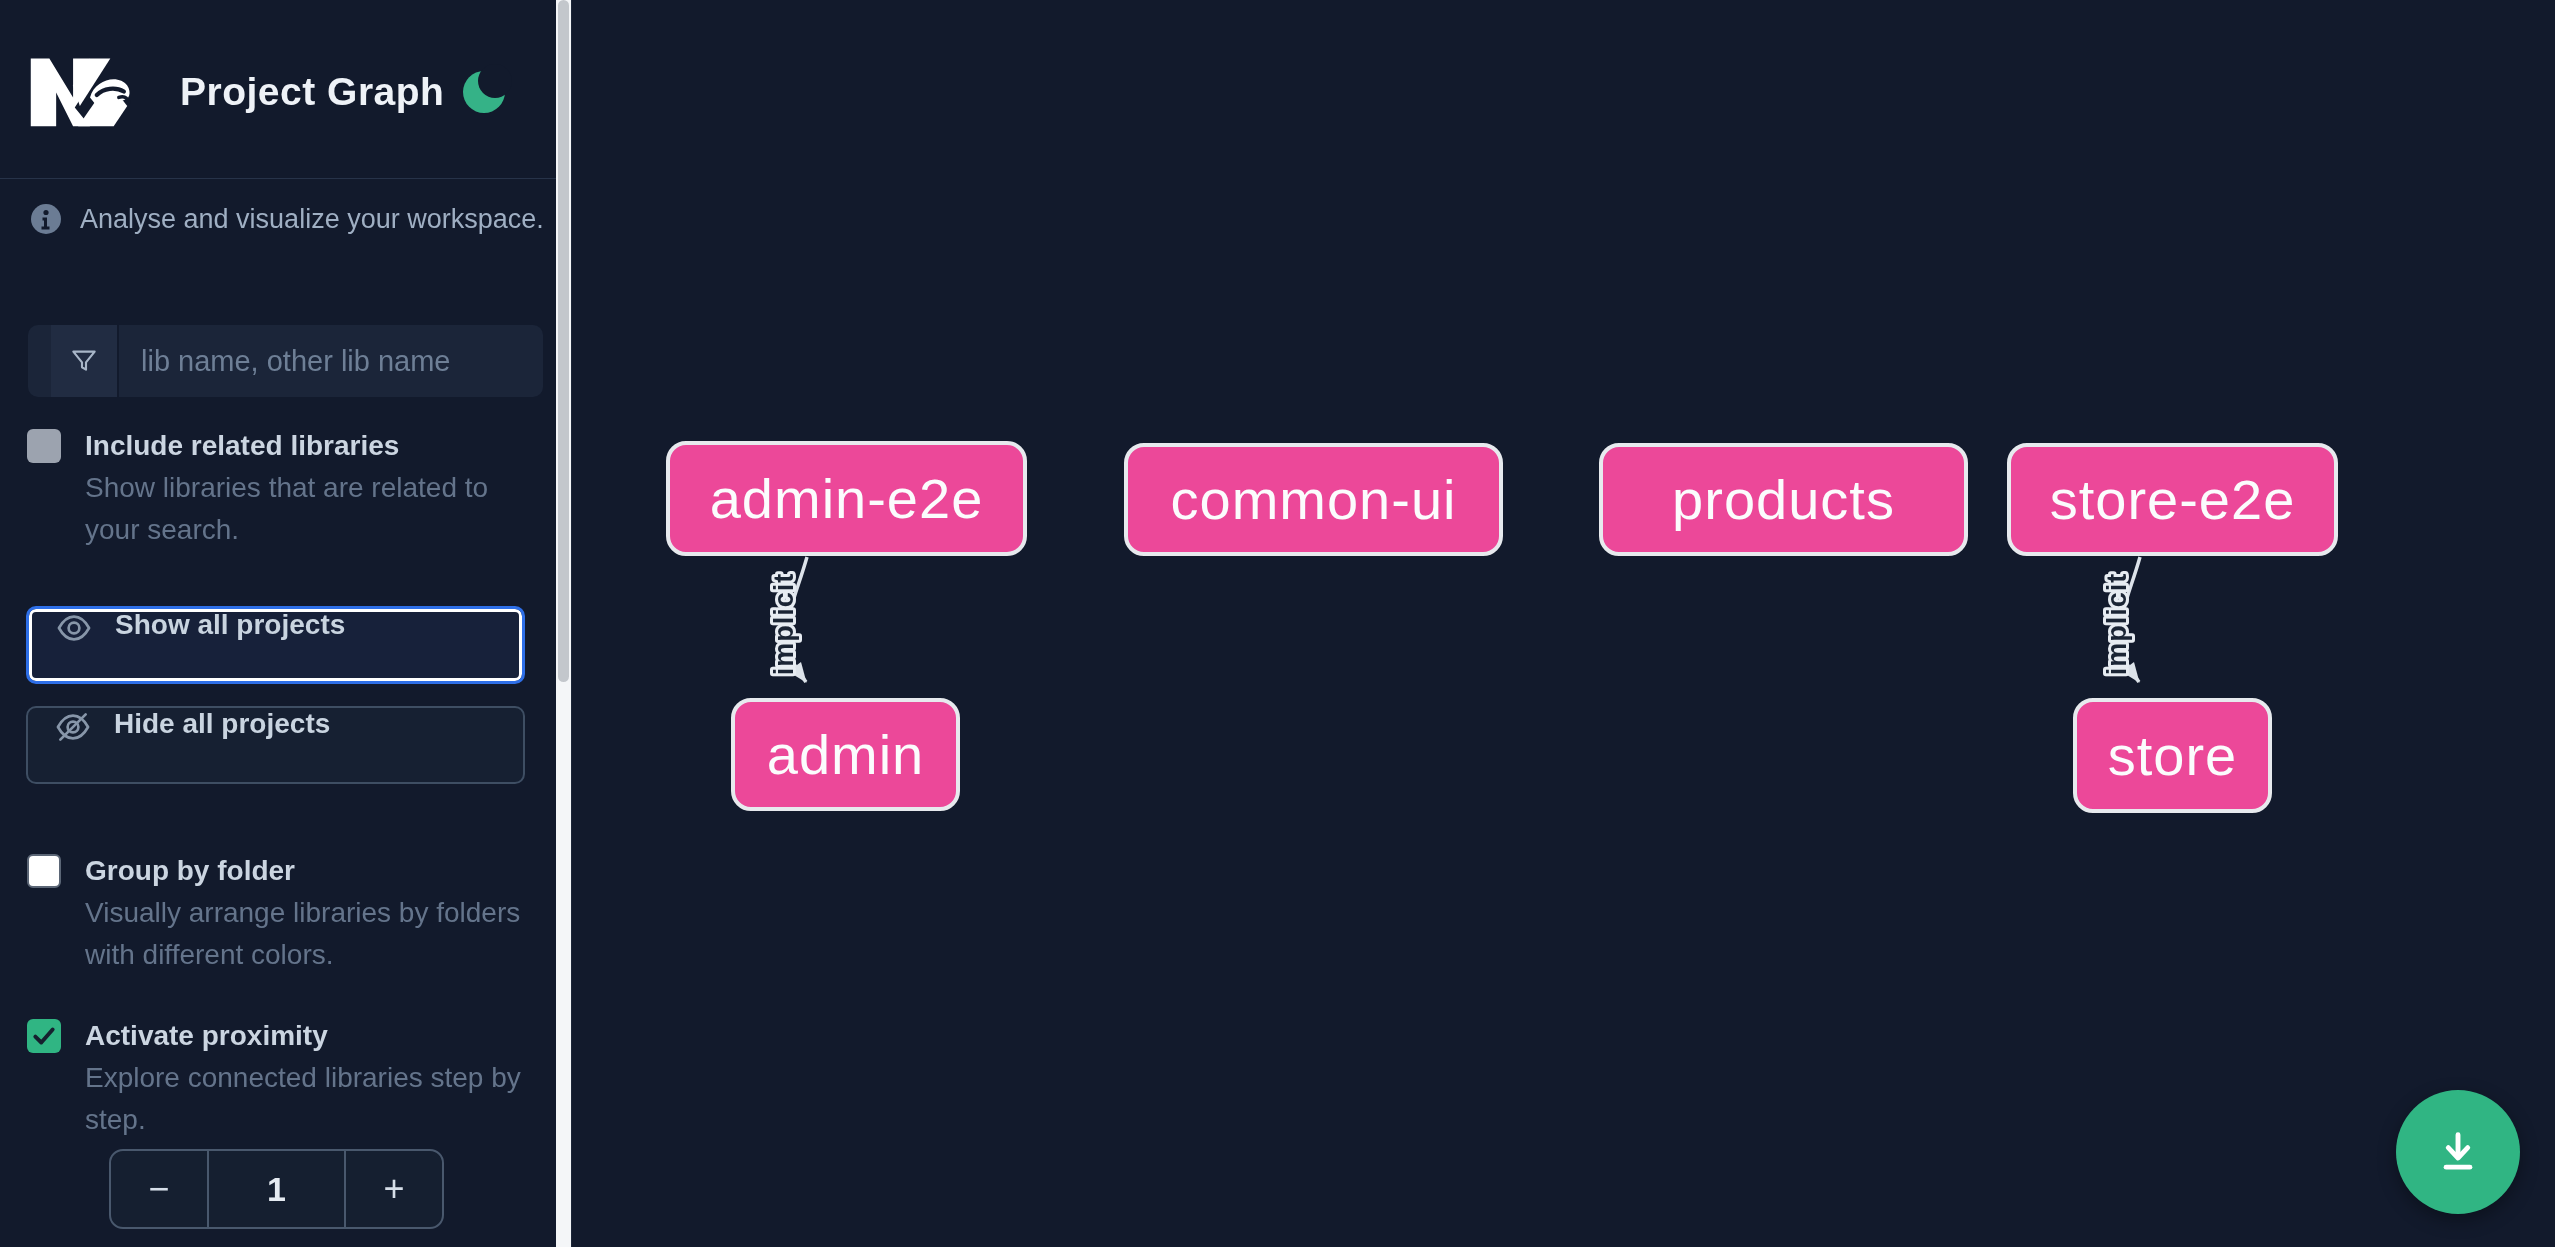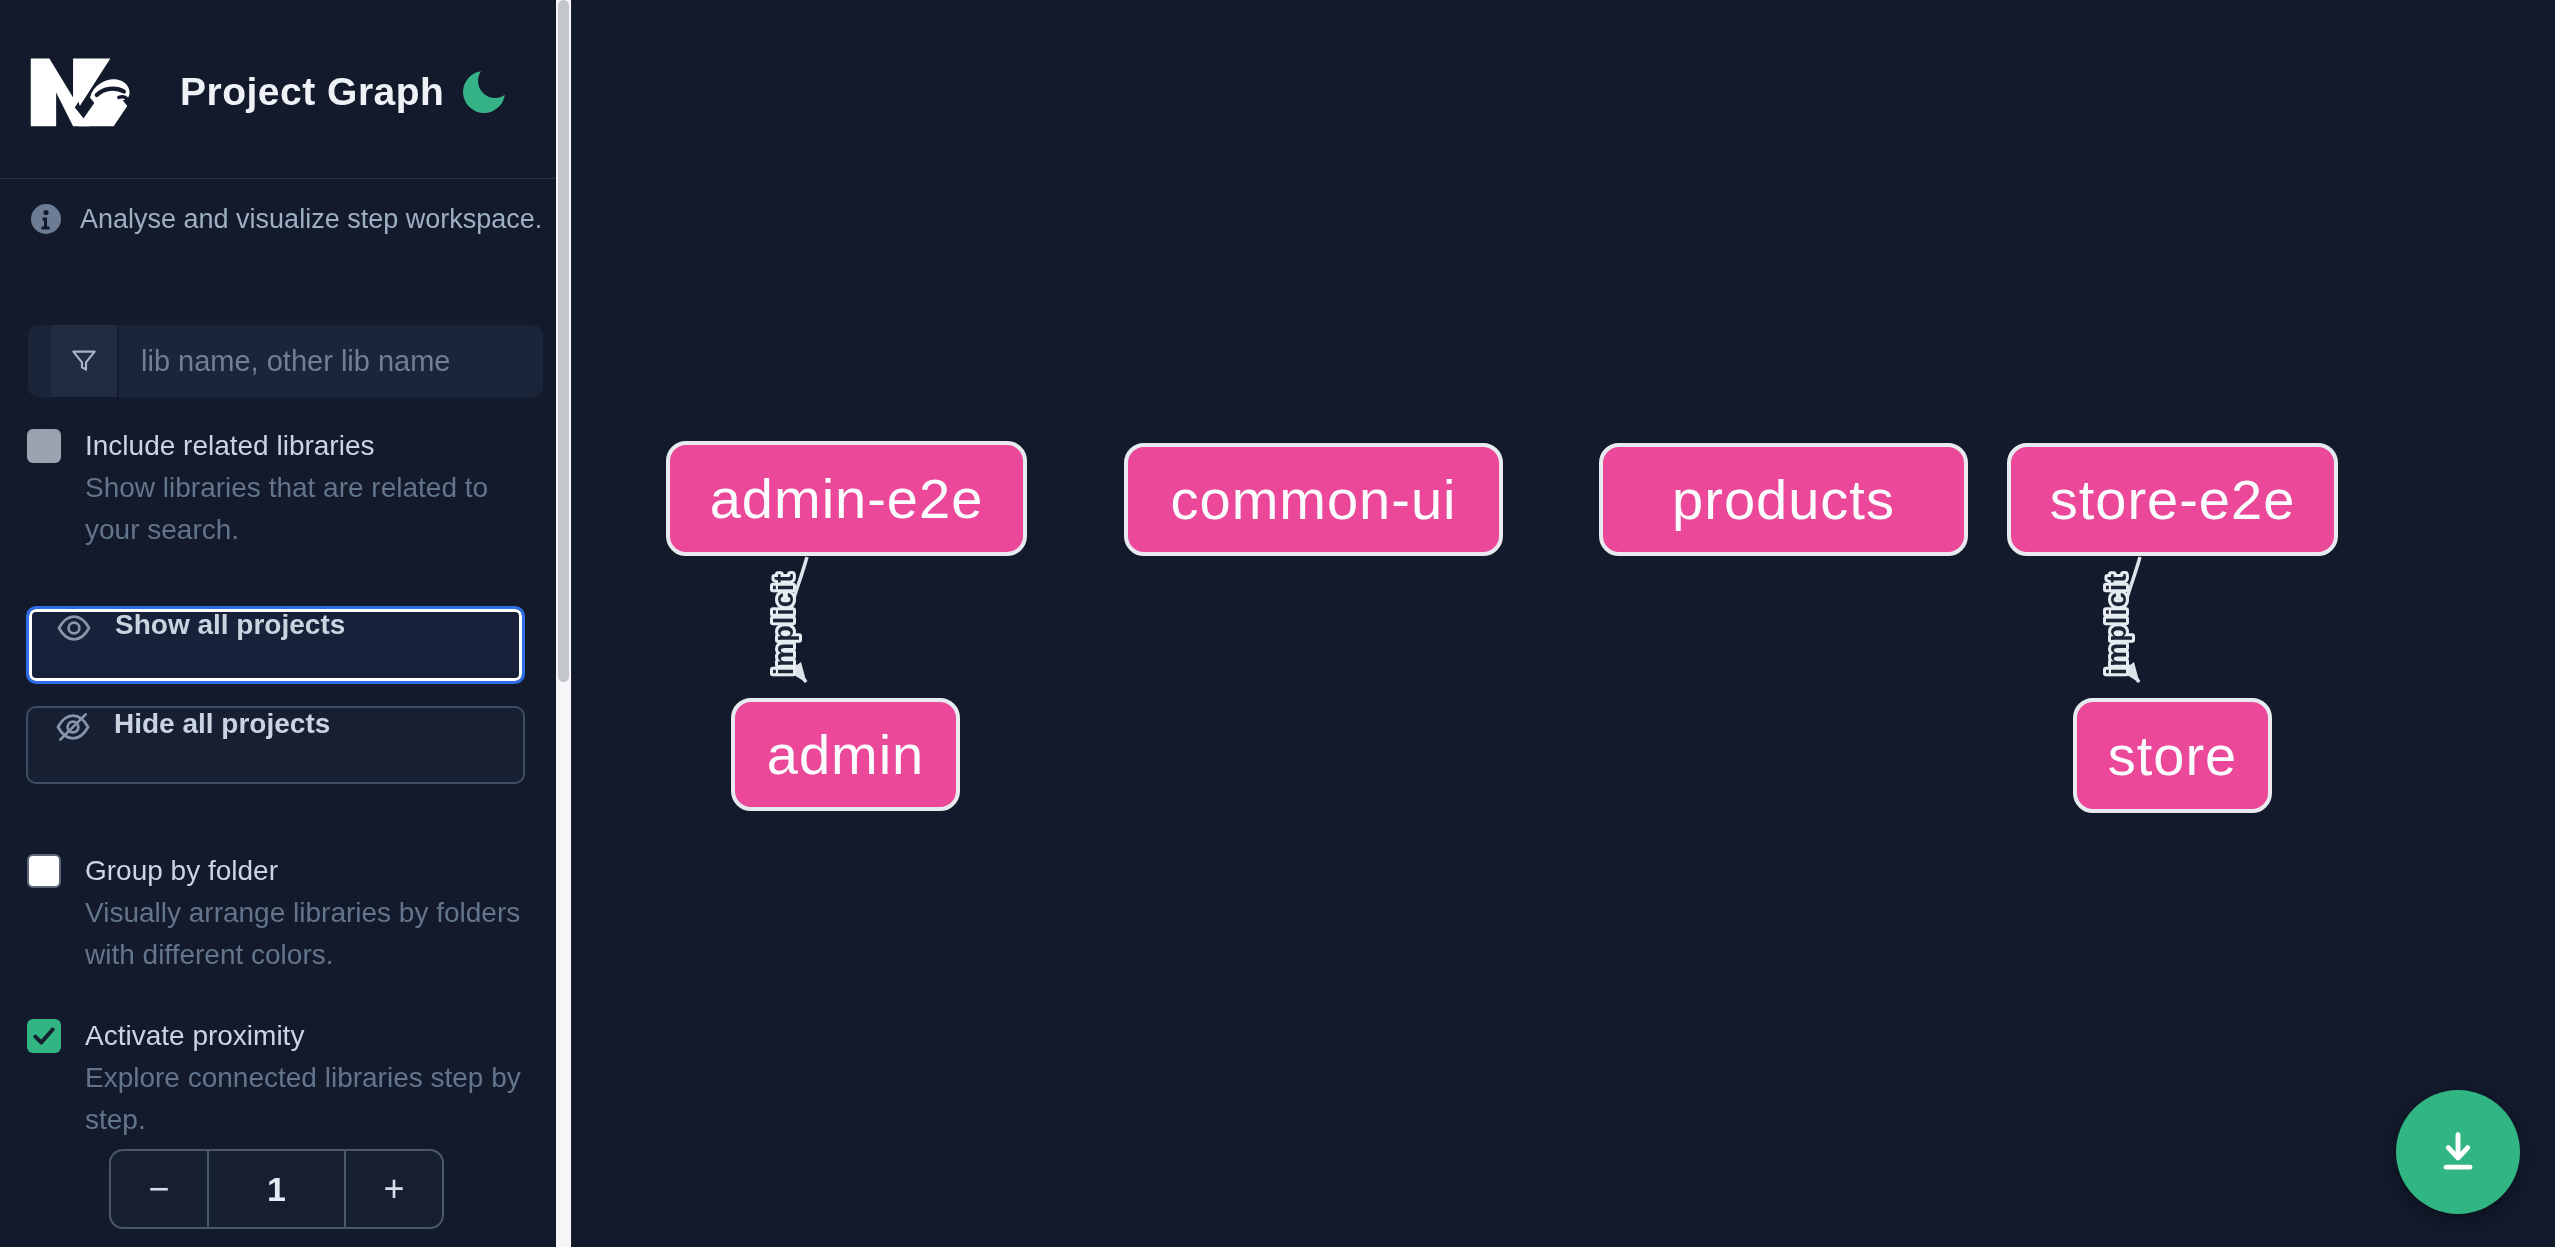--- a/index.html
+++ b/index.html
@@ -26,21 +26,21 @@
   #search-input{flex:1;background:transparent;border:none;outline:none;color:#c9d4e0;
                 font-size:29px;padding:0 22px;font-family:"Liberation Sans",sans-serif;}
   #search-input::placeholder{color:#6e7f96;}
 
   .toggle-row{left:27px;width:500px;display:flex;gap:24px;}
   .checkbox{width:34px;height:34px;border-radius:6px;flex:none;margin-top:4px;}
   .checkbox.gray{background:#9ca3af;}
   .checkbox.white{background:#ffffff;border:2px solid #5b6676;box-sizing:border-box;}
   .checkbox.green{background:#30b583;display:flex;align-items:center;justify-content:center;}
   .toggle-text{width:450px;}
-  .toggle-label{font-size:28px;font-weight:400;color:#cbd5e1;line-height:42px;}
+  .toggle-label{font-size:28px;font-weight:700;color:#cbd5e1;line-height:42px;}
   .toggle-desc{font-size:28px;color:#64748b;line-height:42px;}
 
   .side-btn{left:26px;width:499px;height:78px;border-radius:10px;display:flex;align-items:flex-start;
             gap:22px;padding:0 0 0 26px;box-sizing:border-box;cursor:pointer;
             font-family:"Liberation Sans",sans-serif;}
   #btn-show{top:606px;background:#17213a;border:3px solid #2e6fe8;box-shadow:inset 0 0 0 3px #ffffff;}
   #btn-hide{top:706px;background:#1620330;background:#162032;border:2px solid #3e4e63;}
   .side-btn .lbl{font-size:28px;font-weight:700;color:#c9d4e0;}
 
   #stepper{left:109px;top:1149px;width:335px;height:80px;border:2px solid #49586d;border-radius:14px;
@@ -95,21 +95,21 @@
       </svg>
     </button>
   </div>
 
   <div id="info-row" class="abs">
     <svg width="32" height="32" viewBox="0 0 32 32">
       <circle cx="16" cy="16" r="15" fill="#6b7c94"></circle>
       <circle cx="16" cy="9.5" r="2.6" fill="#121a2c"></circle>
       <path d="M12.5,14.5 h4.5 v9 h2.5 v3 h-8 v-3 h2.5 v-6 h-1.5 Z" fill="#121a2c"></path>
     </svg>
-    <span id="info-text">Analyse and visualize step workspace.</span>
+    <span id="info-text">Analyse and visualize your workspace.</span>
   </div>
 
   <div id="searchbox" class="abs">
     <div id="search-icon-cell">
       <svg width="32" height="32" viewBox="0 0 24 24" fill="none" stroke="#a8b6c8" stroke-width="1.6" stroke-linejoin="round" stroke-linecap="round">
         <path d="M4 5 h16 l-6.5 8 v5.5 l-3 -1.8 V13 Z"></path>
       </svg>
     </div>
     <input id="search-input" type="text" placeholder="lib name, other lib name" style="">
   </div>

